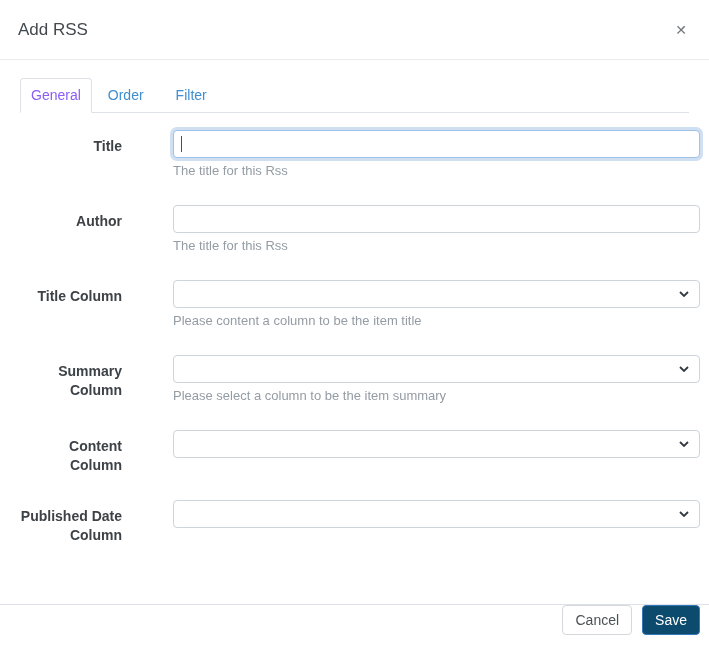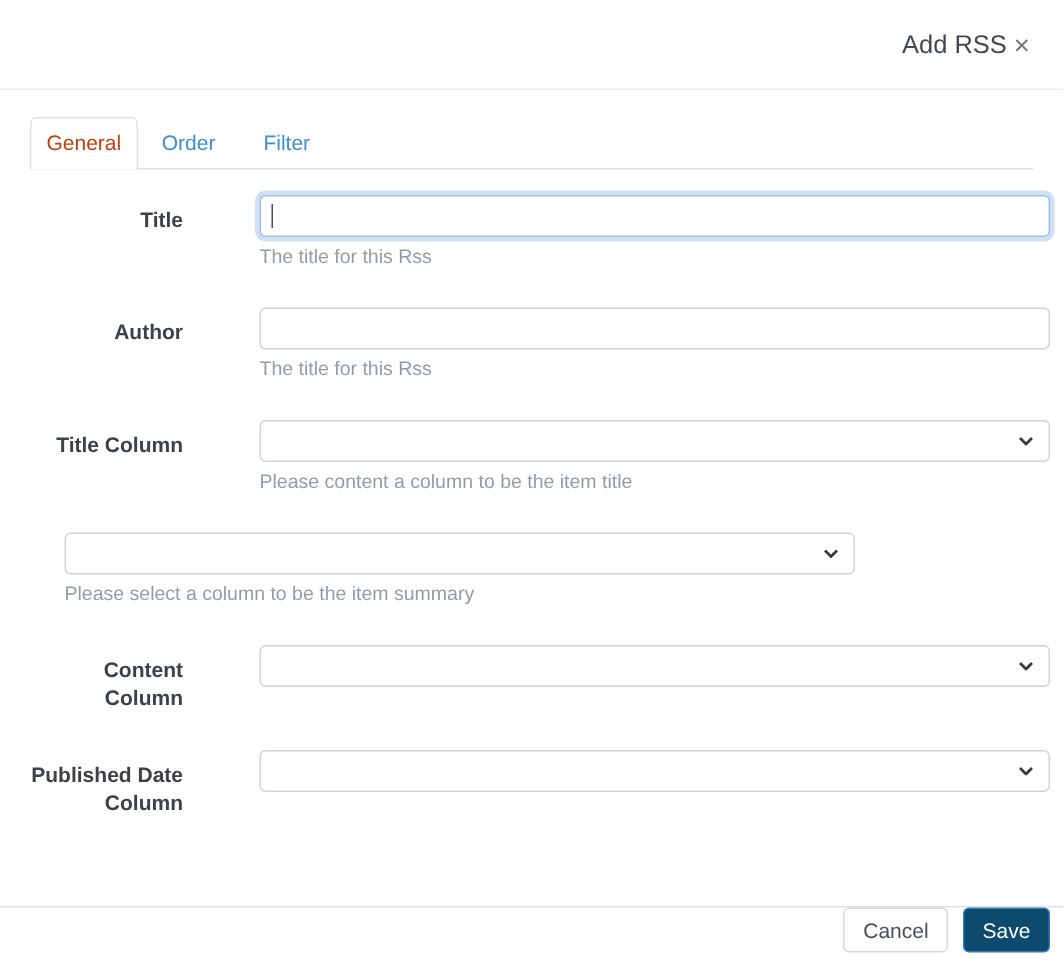--- a/index.html
+++ b/index.html
@@ -13,21 +13,21 @@
     overflow: hidden;
     color: #41474d;
   }
 
   
   .modal-header {
     height: 60px;
     padding: 0 18px;
     display: flex;
     align-items: center;
-    justify-content: flex-end;
+    justify-content: space-between;
     border-bottom: 1px solid #e9ecef;
   }
   .modal-title {
     font-size: 17px;
     color: #43494e;
     font-weight: 400;
   }
   .close-btn {
     background: none; border: none;
     font-size: 14px;
@@ -49,21 +49,21 @@
     font-size: 14px;
     padding: 8px 10px;
     border: 1px solid transparent;
     background: none;
     cursor: pointer;
     color: #3e8ed0;
     text-decoration: none;
   }
   .nav-link.inactive { padding: 8px 15px; }
   .nav-link.active {
-    color: #c2410c;
+    color: #8b5cf6;
     background: #fff;
     border-color: #dee2e6;
     border-bottom-color: #fff;
     margin-bottom: -1px;
     border-radius: 4px 4px 0 0;
     cursor: default;
   }
 
   
   .form { margin-top: 17px; }
@@ -212,20 +212,21 @@
             <span class="select-value"></span>
             <svg class="chevron-icon" width="10" height="6" viewBox="0 0 10 6">
                 <path d="M1 1l4 4 4-4" stroke="#343a40" stroke-width="1.8" fill="none"></path>
               </svg>
           </div>
           <div class="help-text">Please content a column to be the item title</div>
         </div>
       </div>
 
       <div class="form-row">
+        <label class="label-col">Summary Column</label>
         <div class="field-col">
           <div class="select-box">
             <span class="select-value"></span>
             <svg class="chevron-icon" width="10" height="6" viewBox="0 0 10 6">
                 <path d="M1 1l4 4 4-4" stroke="#343a40" stroke-width="1.8" fill="none"></path>
               </svg>
           </div>
           <div class="help-text">Please select a column to be the item summary</div>
         </div>
       </div>

